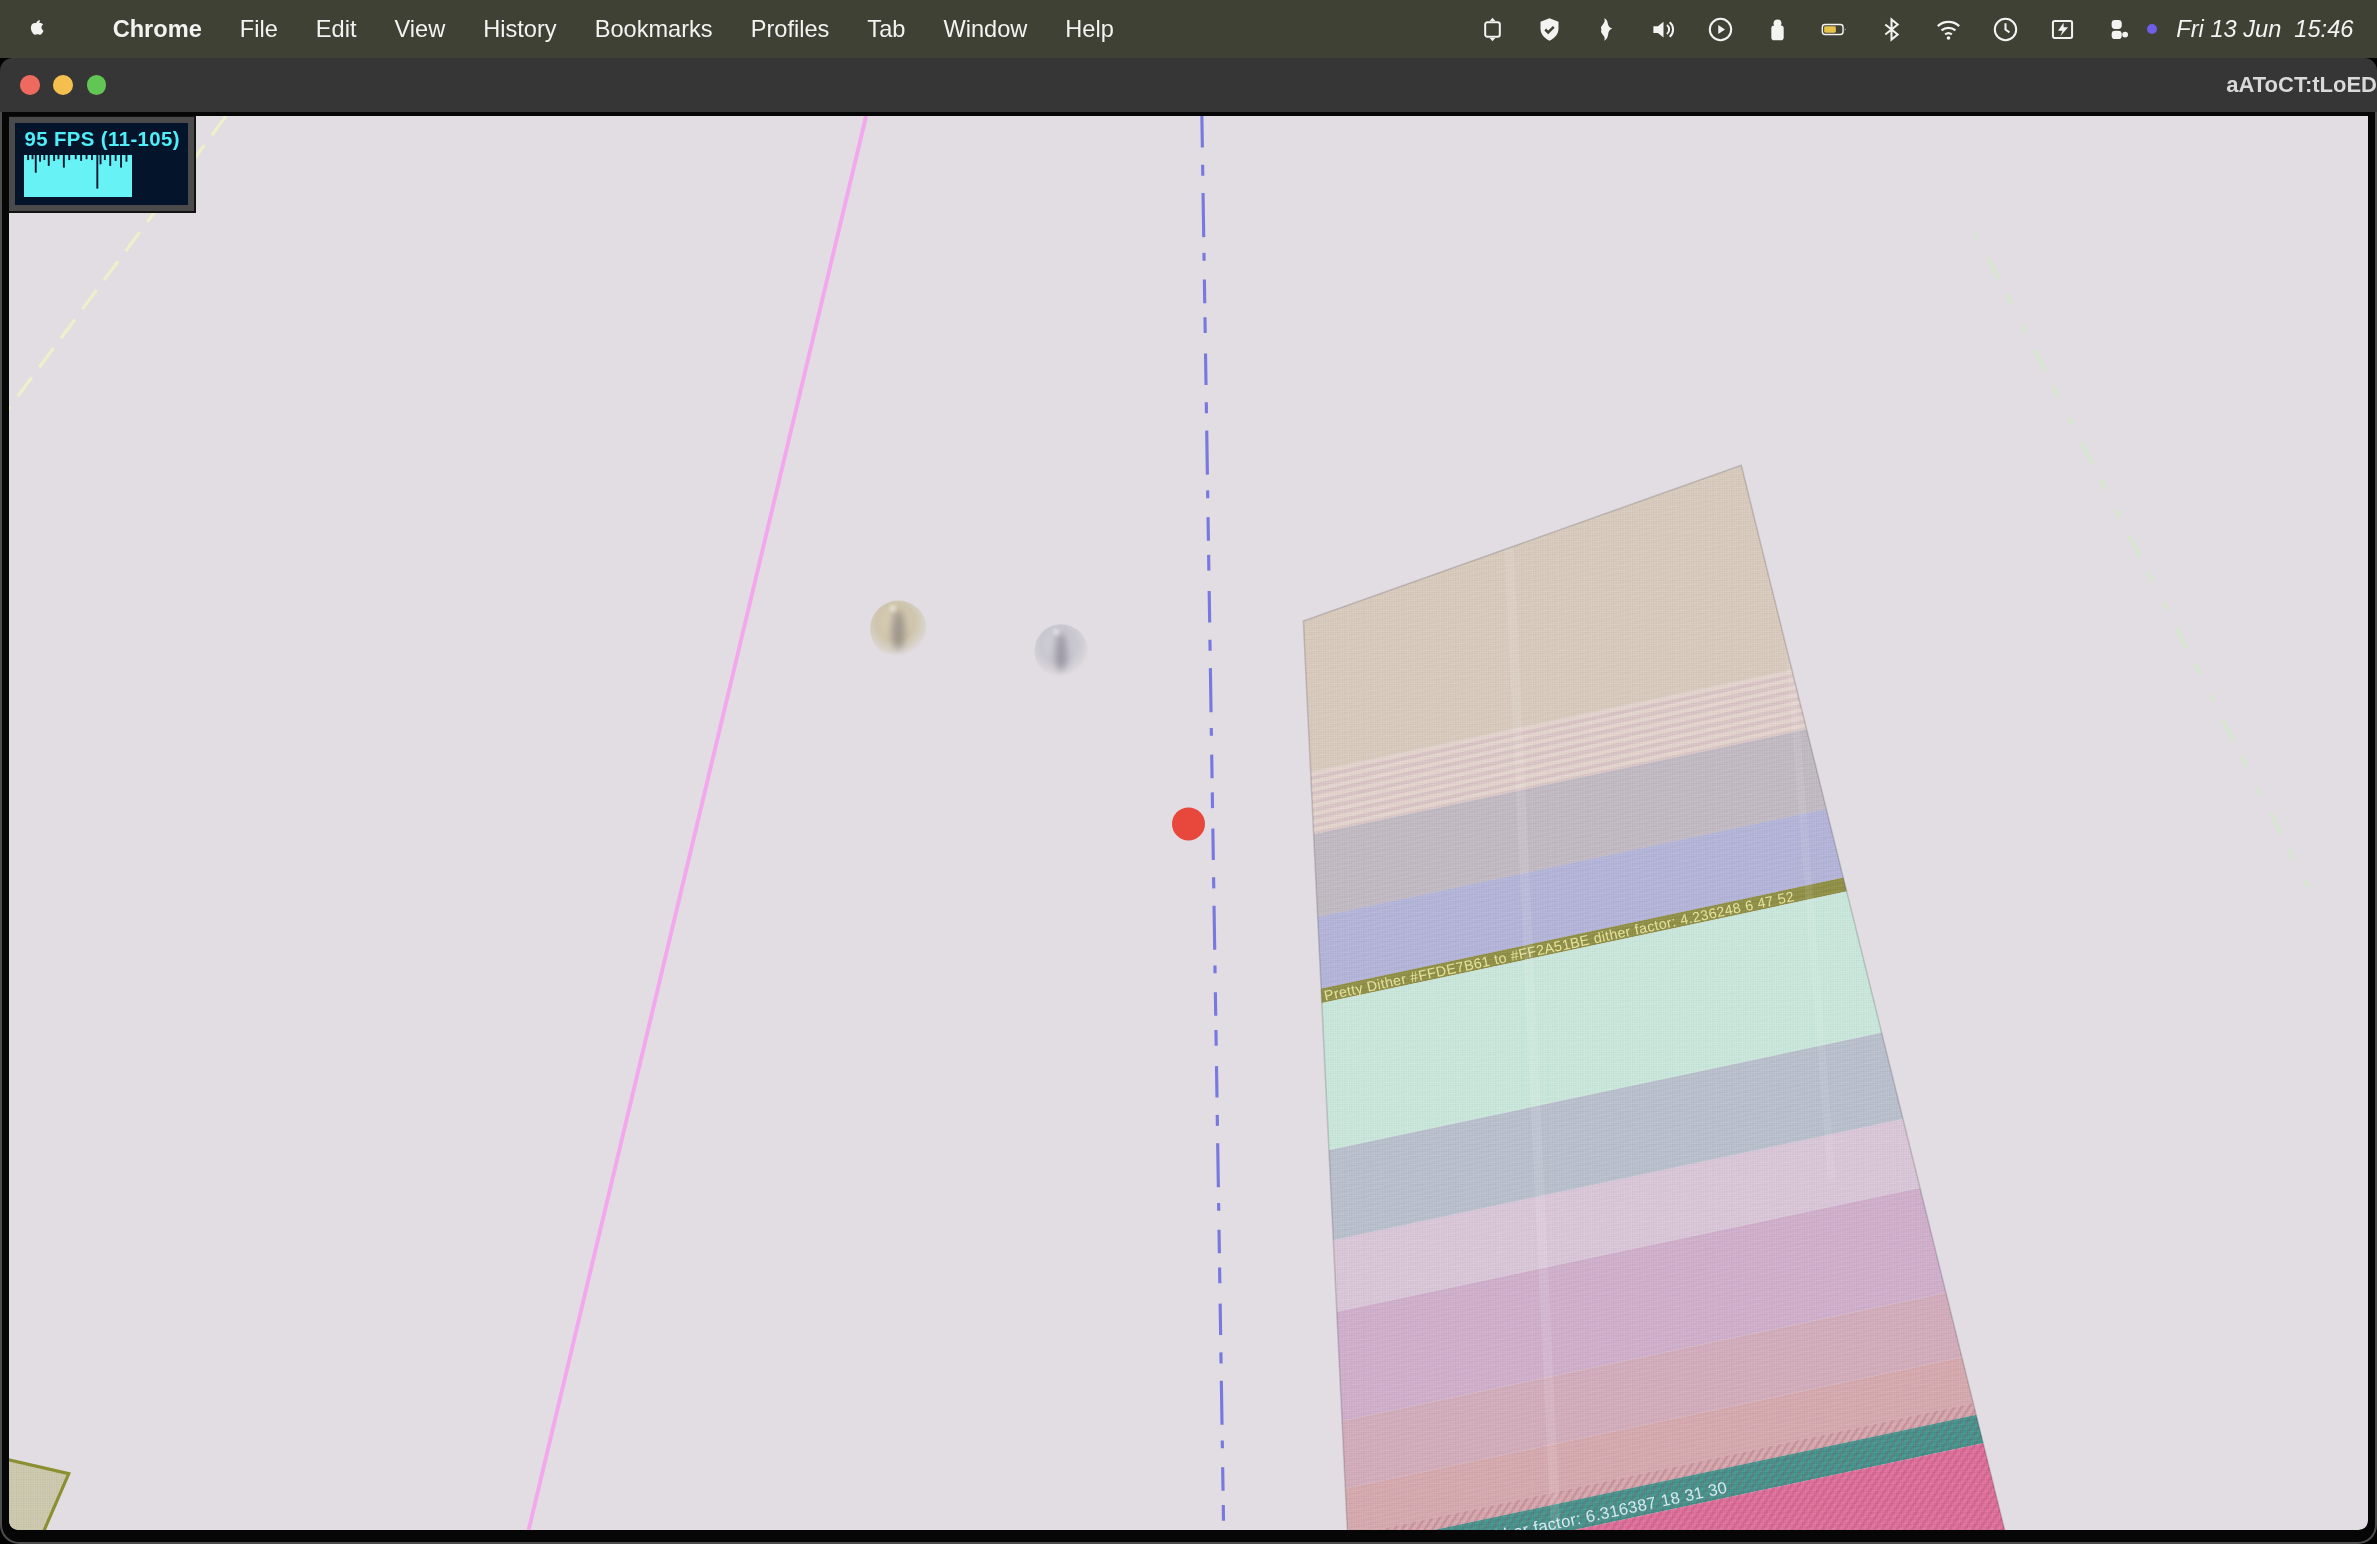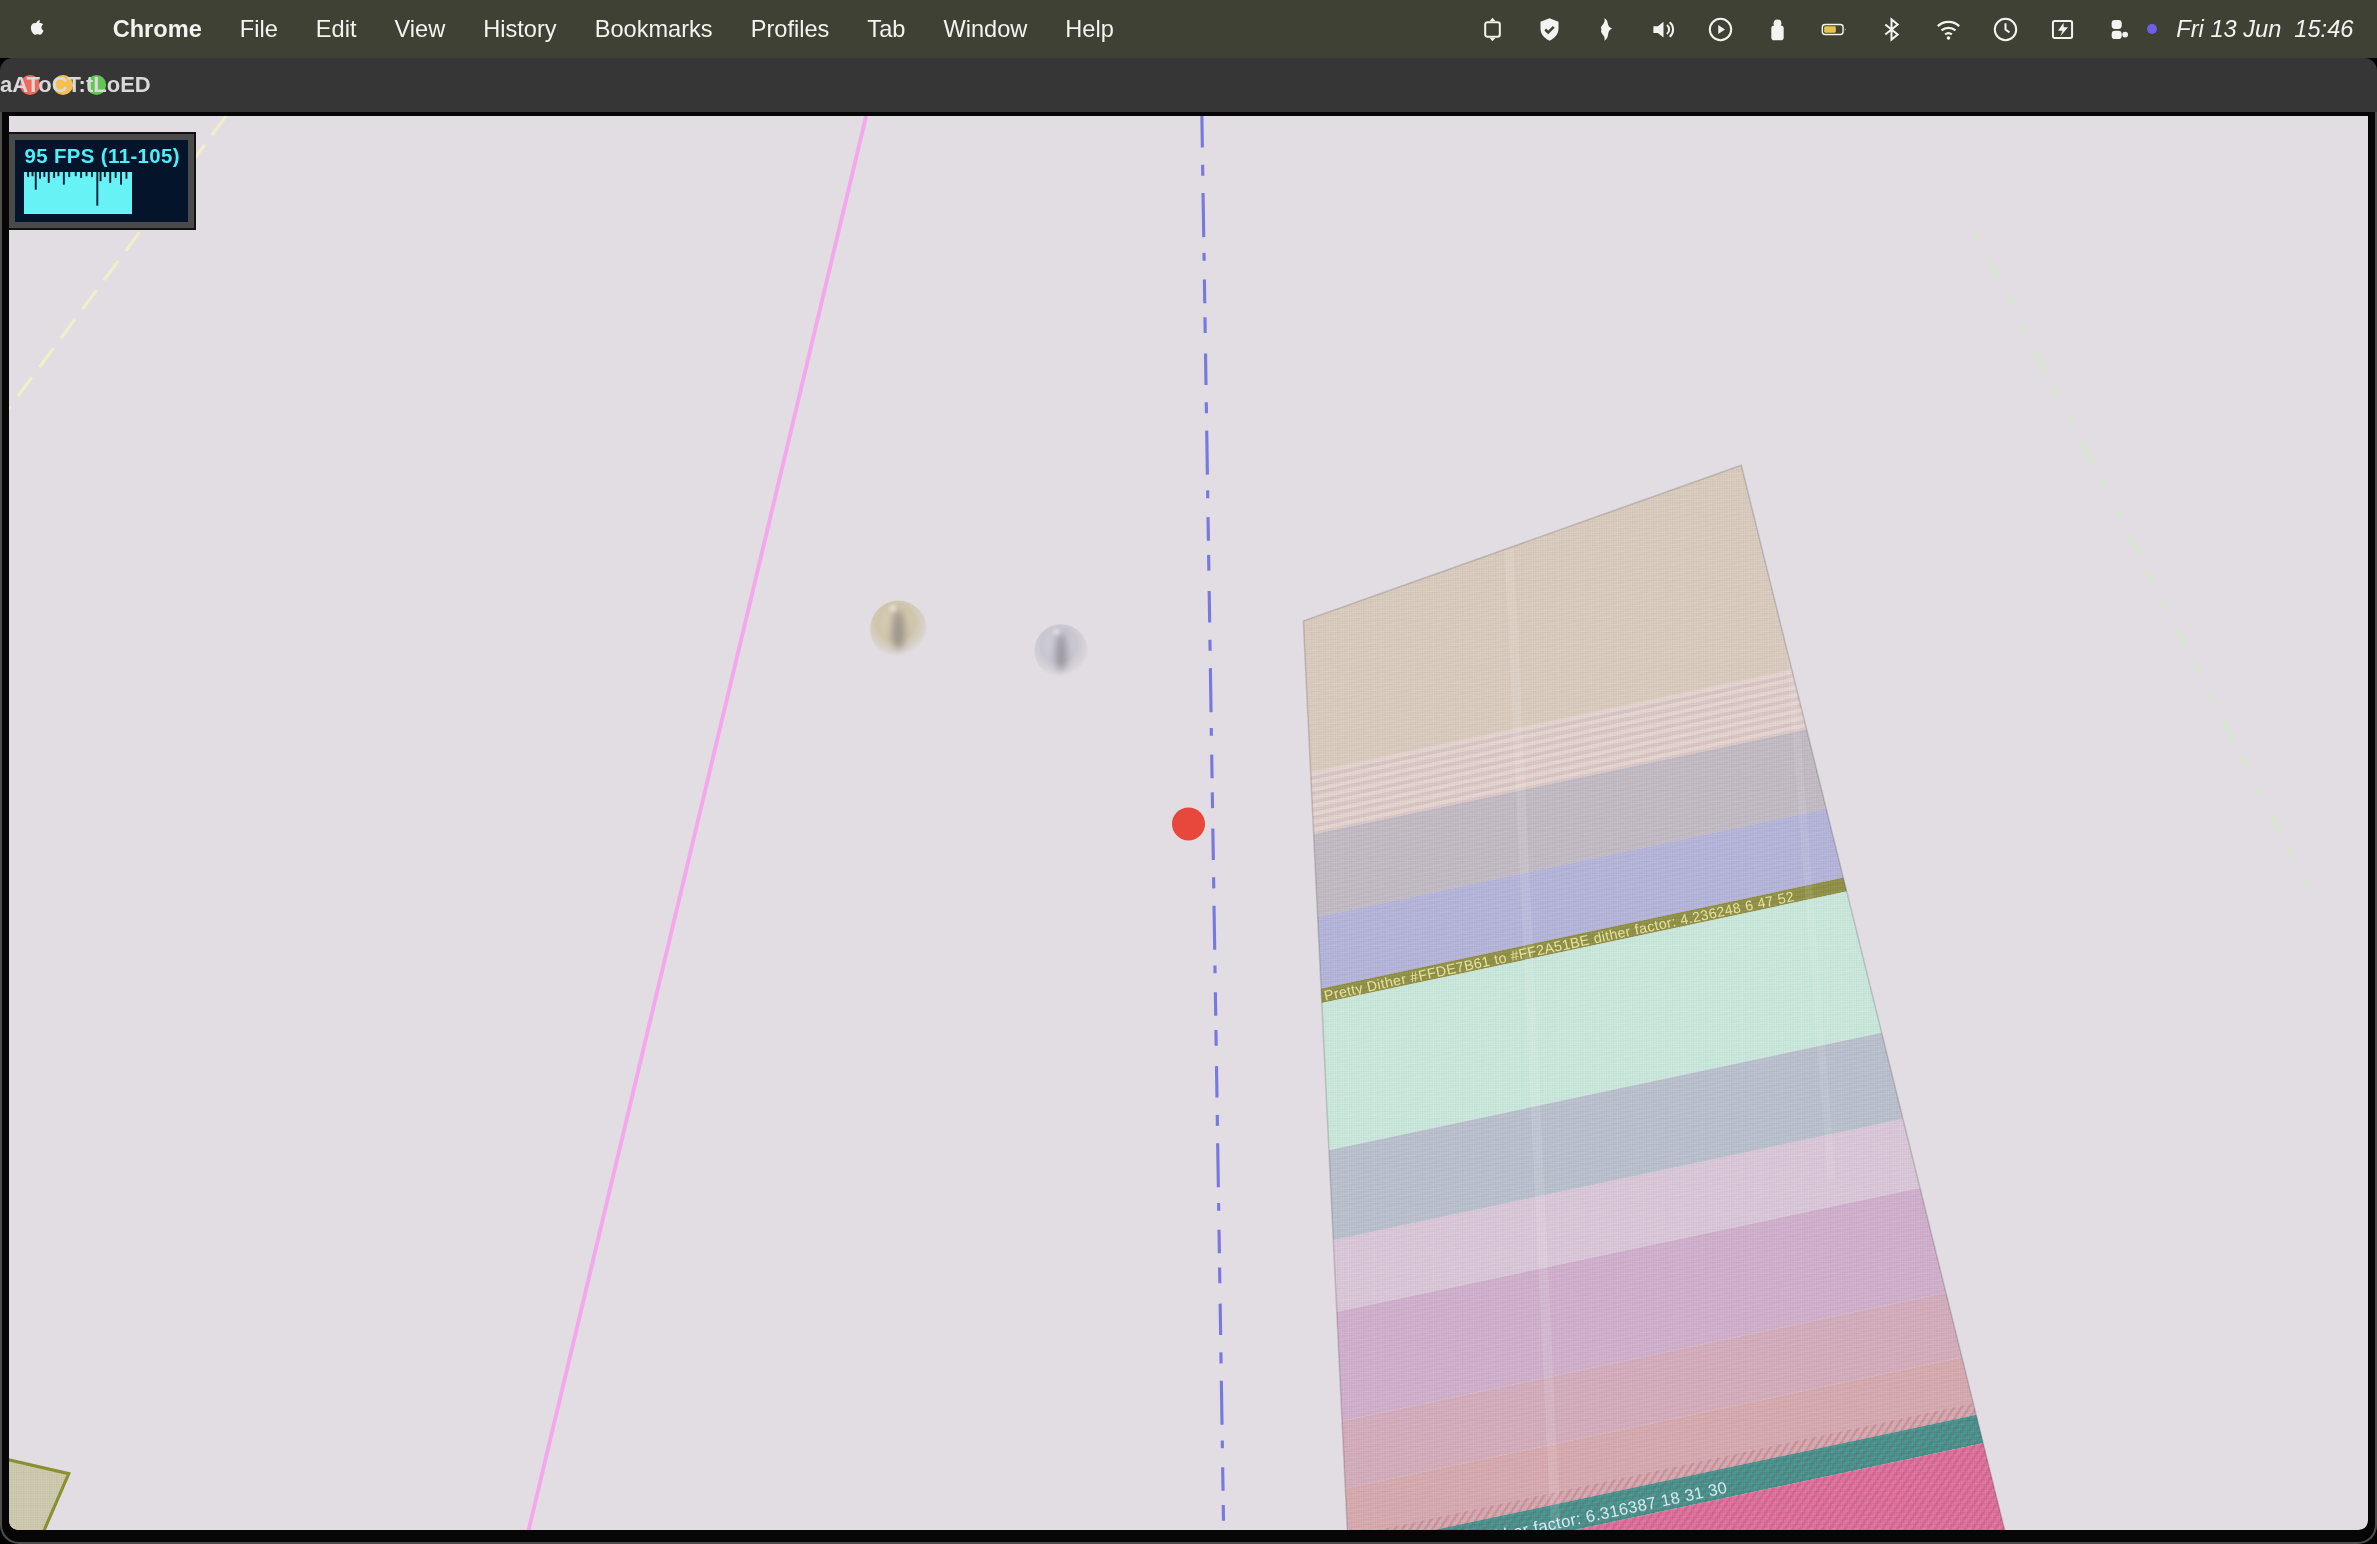--- a/index.html
+++ b/index.html
@@ -20,30 +20,30 @@
   .clock{font-size:23.6px;margin:0 23.6px 0 7.9px;white-space:pre;font-style:italic;}
 
   
   .window{position:absolute;left:0;top:58px;right:0;bottom:0;}
   .titlebar{position:absolute;left:0;top:0;right:0;height:54px;background:var(--titlebar-bg);
             border-radius:12.6px 12.6px 0 0;display:flex;align-items:center;}
   .lights{display:flex;gap:13.4px;margin-left:20.4px;}
   .light{width:19.7px;height:19.7px;border-radius:50%;}
   .light.red{background:var(--traffic-red);} .light.yellow{background:var(--traffic-yellow);}
   .light.green{background:var(--traffic-green);}
-  .wtitle{position:absolute;left:0;right:0;text-align:left;color:#d9d9d9;
+  .wtitle{position:absolute;left:0;right:0;text-align:right;color:#d9d9d9;
           font-weight:700;font-size:22px;}
   .winbody{position:absolute;left:0;right:0;top:54px;bottom:0;background:#060606;
            border:2.4px solid var(--frame-border);border-top:none;border-radius:0 0 19px 19px;}
   .viewport{position:absolute;left:7px;right:7px;top:3.9px;bottom:11.8px;background:var(--scene-bg);
             border-radius:0 0 9.4px 9.4px;overflow:hidden;}
   .scene-svg{position:absolute;left:0;top:0;width:100%;height:100%;display:block;}
 
   
-  .stats{position:absolute;left:0;top:18px;border:6.3px solid #4a4a4a;outline:2.4px solid #121212;
+  .stats{position:absolute;left:0;top:1px;border:6.3px solid #4a4a4a;outline:2.4px solid #121212;
          background:var(--stats-bg);padding:4.7px 7.9px 7.9px 9.4px;text-align:right;}
   .stats-label{color:var(--stats-cyan);font-weight:700;font-size:20.4px;letter-spacing:0.4px;
                font-family:"Liberation Sans",sans-serif;margin-bottom:4.7px;white-space:nowrap;}
   .stats-graph{display:block;width:108px;height:42px;background:var(--stats-graph);}
 </style>
 </head>
 <body>
 
 <div class="menubar">
   <span class="apple">

